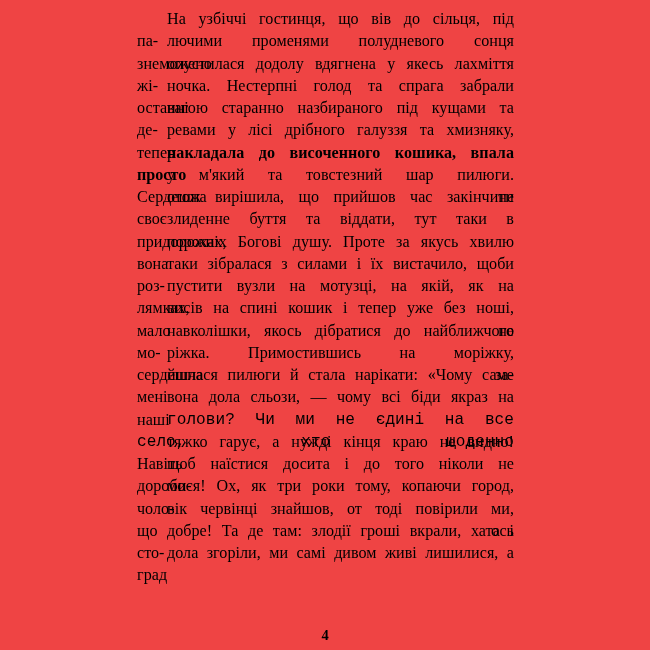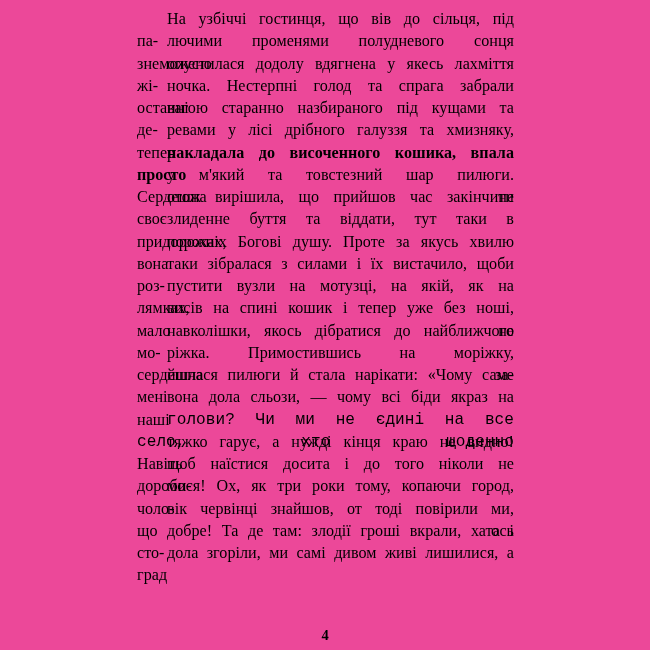--- a/index.html
+++ b/index.html
@@ -14,21 +14,21 @@
     overflow: hidden;
     font-family: "Liberation Serif", "DejaVu Serif", serif;
     color: #000000;
     -webkit-font-smoothing: antialiased;
   }
 
   .page {
     position: relative;
     width: 650px;
     height: 650px;
-    background: #ec4899;
+    background: #ef4444;
     box-sizing: border-box;
   }
 
   
   .text-block {
     position: absolute;
     left: 137px;
     top: 8px;
     width: 377px;
   }

